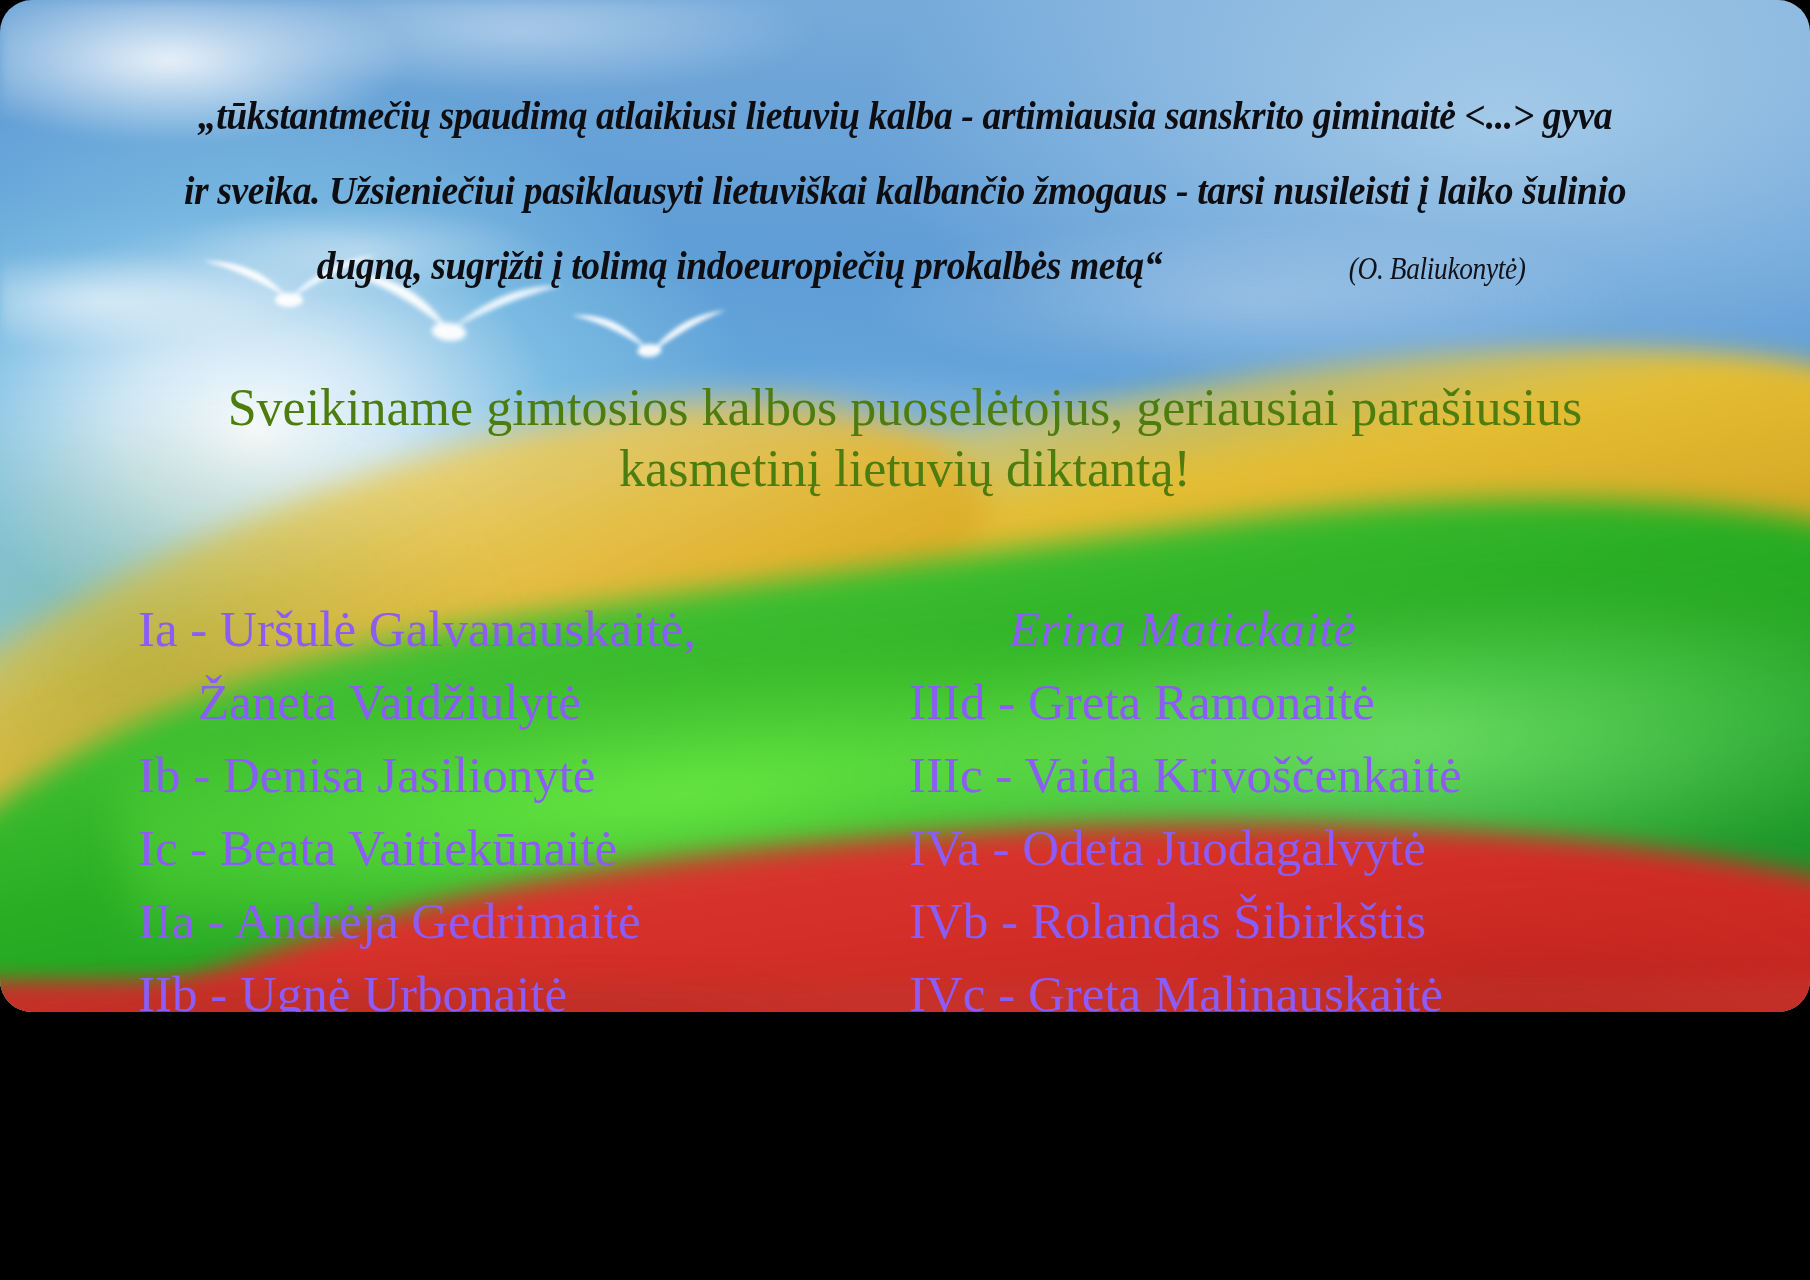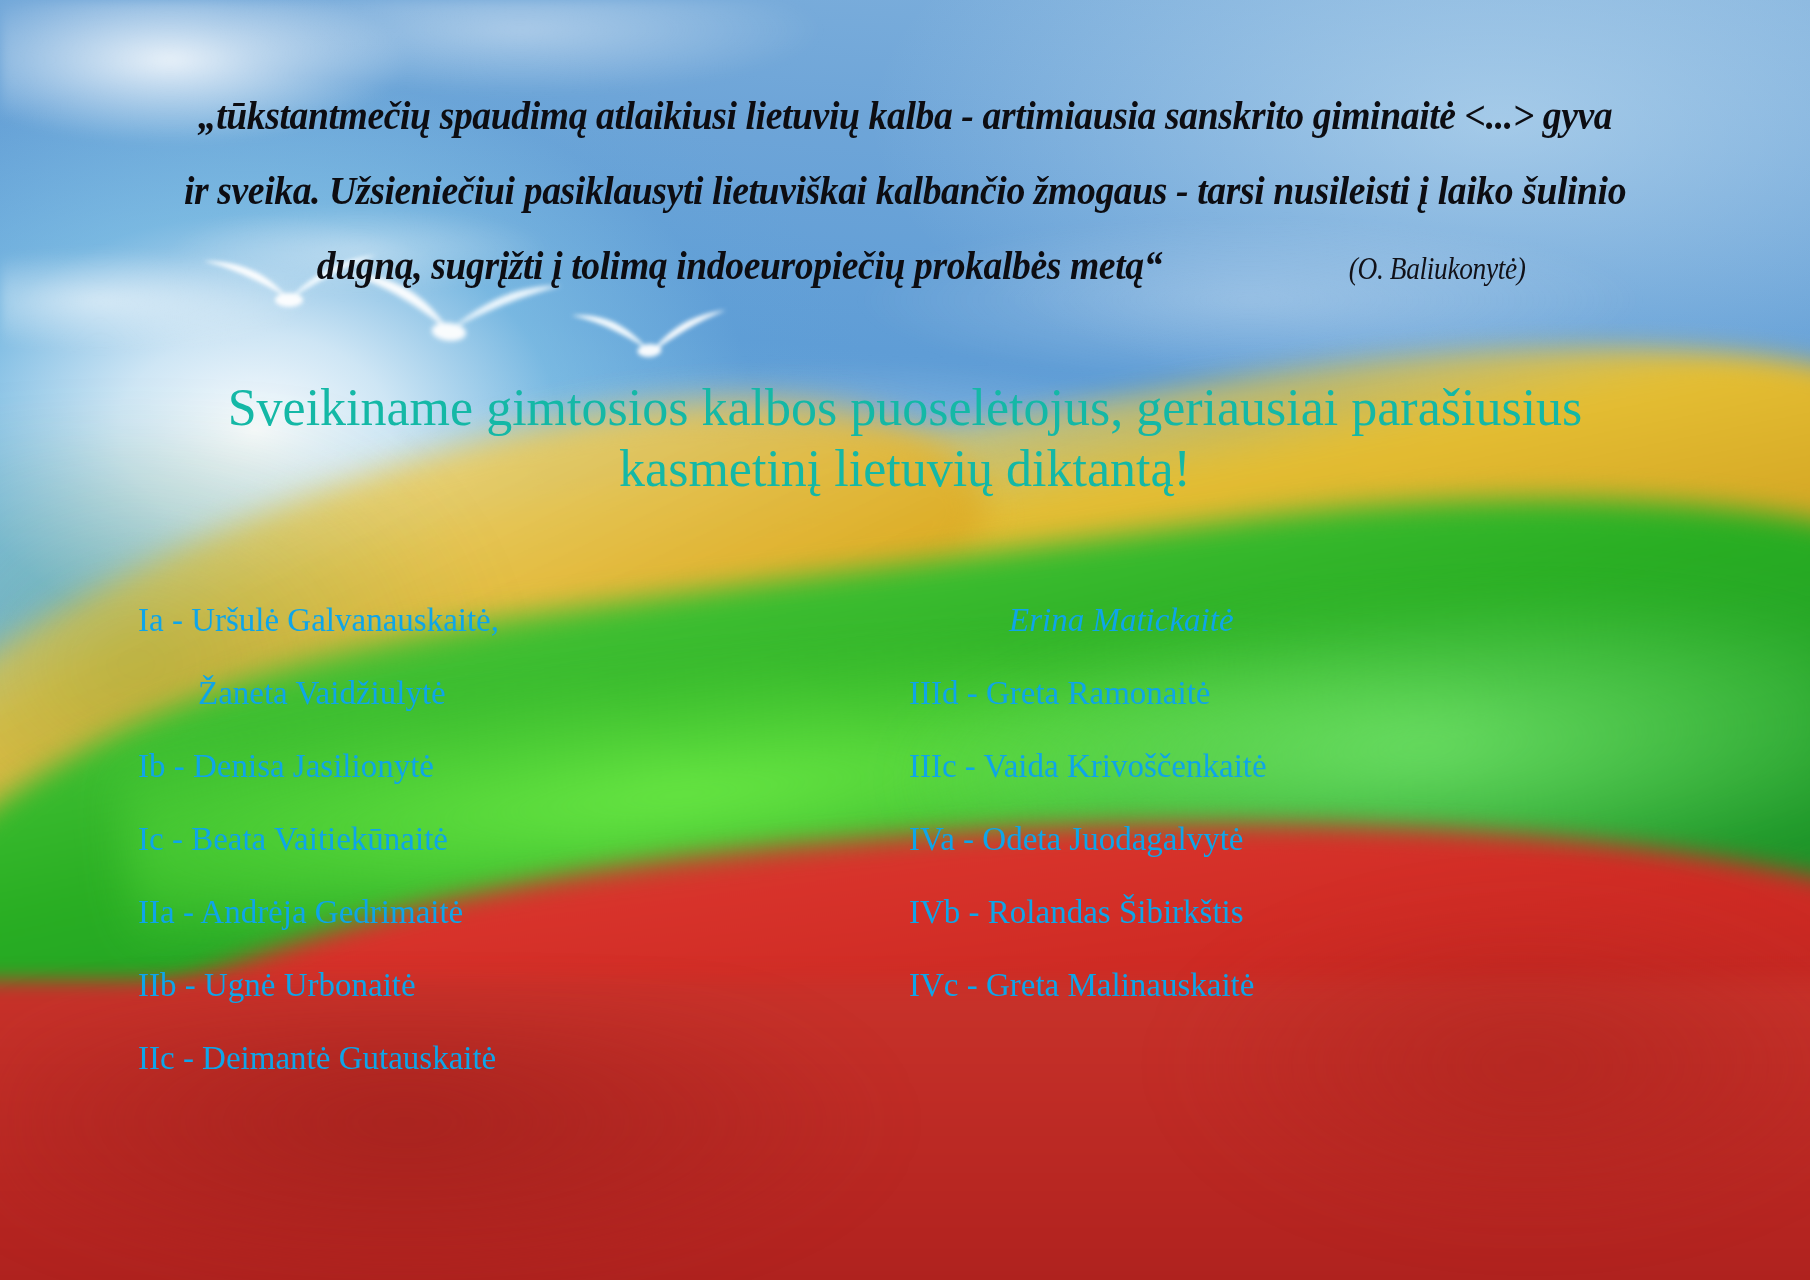--- a/index.html
+++ b/index.html
@@ -4,24 +4,25 @@
 <title>Sveikiname gimtosios kalbos puoselėtojus</title>
 <style>
   html, body {
     margin: 0;
     padding: 0;
     background: #000;
   }
   #slide {
     position: relative;
     width: 1810px;
-    height: 1280px;
+    height: 1012px;
     overflow: hidden;
     font-family: "Liberation Serif", "DejaVu Serif", serif;
     color: #120c07;
+    border-radius: 32px;
   }
 
   
   .bg-layer { position: absolute; inset: 0; }
 
   
   .sky-base {
     background:
       radial-gradient(ellipse 760px 540px at 255px 430px,
         rgba(255,255,255,0.96) 0%,
@@ -179,40 +180,40 @@
     transform: scaleX(0.94);
     white-space: nowrap;
   }
 
   .headline {
     position: absolute;
     left: 0; top: 378px; width: 1810px;
     text-align: center;
     font-size: 52px;
     line-height: 1.17;
-    color: #14b8a6;
+    color: #4d7c0f;
     padding: 0 90px;
     box-sizing: border-box;
   }
   .headline .hl-row { white-space: nowrap; }
 
   .winners {
     position: absolute;
     left: 0; top: 604px; width: 1810px;
     display: flex;
     padding: 0 130px 0 138px;
     box-sizing: border-box;
   }
   .col { width: 50%; }
   .col-right { padding-left: 880px; margin-left: -880px; }
   .winner-row {
-    font-size: 33px;
+    font-size: 51px;
     line-height: 1.0;
     height: 73px;
-    color: #0ea5e9;
+    color: #8b5cf6;
     white-space: nowrap;
   }
   .winner-row.indented { padding-left: 60px; }
   .col-right .winner-row { padding-left: 0; }
   .col-right .winner-row.indented { padding-left: 100px; font-style: italic; }
 </style>
 </head>
 <body>
 
 <div id="slide">

